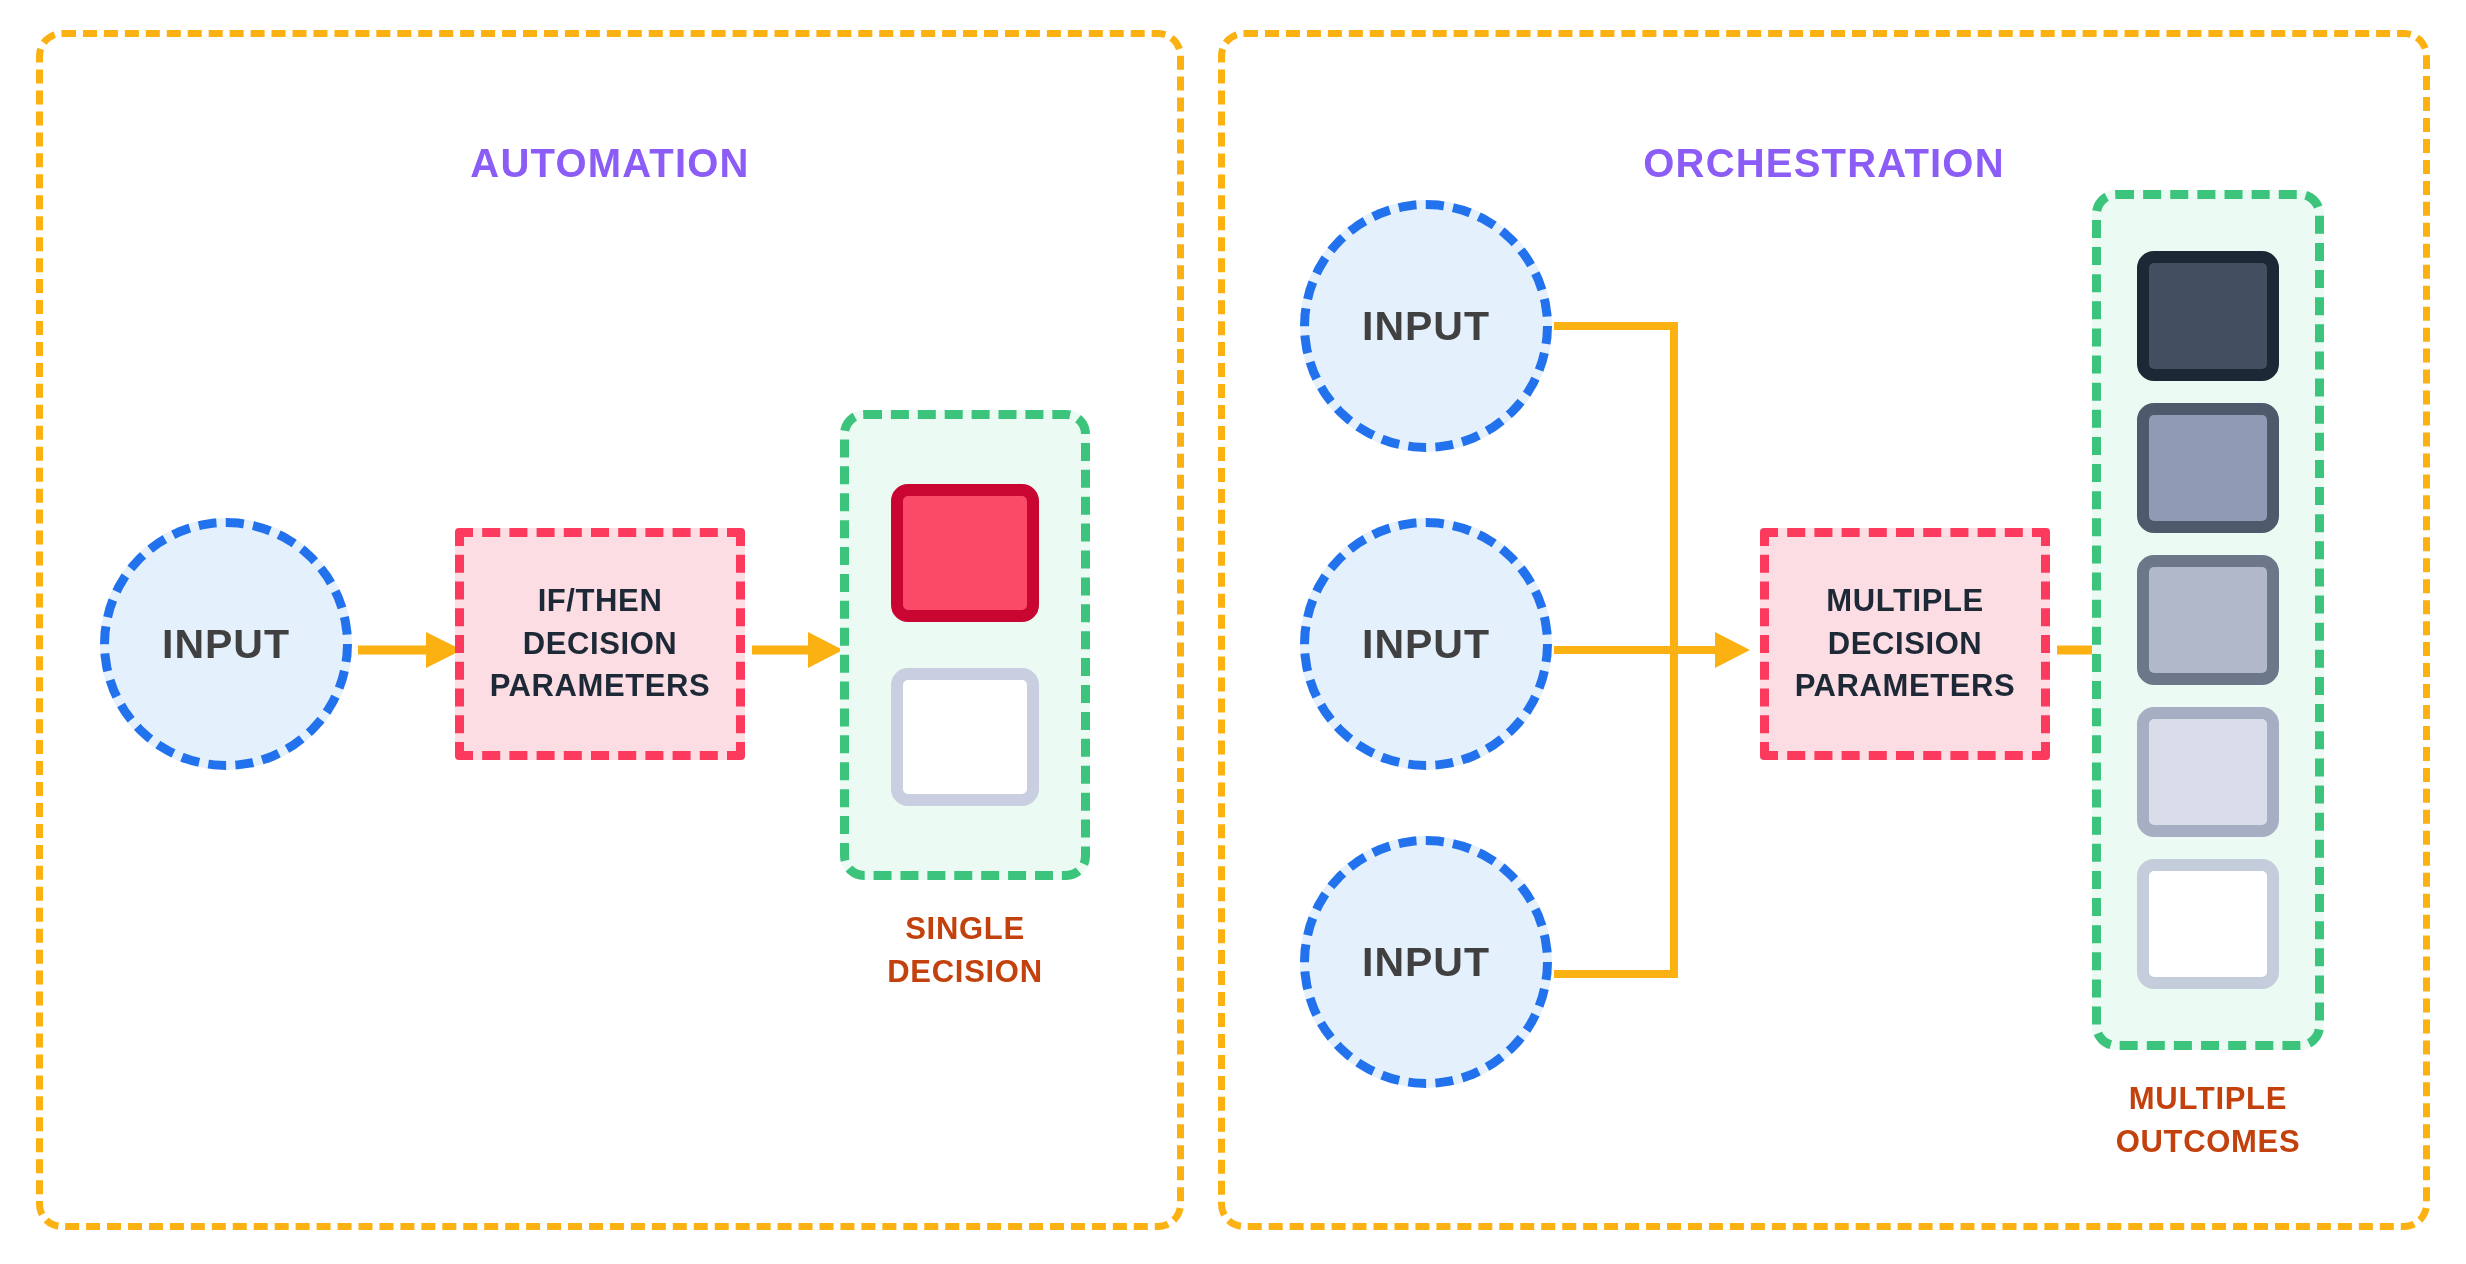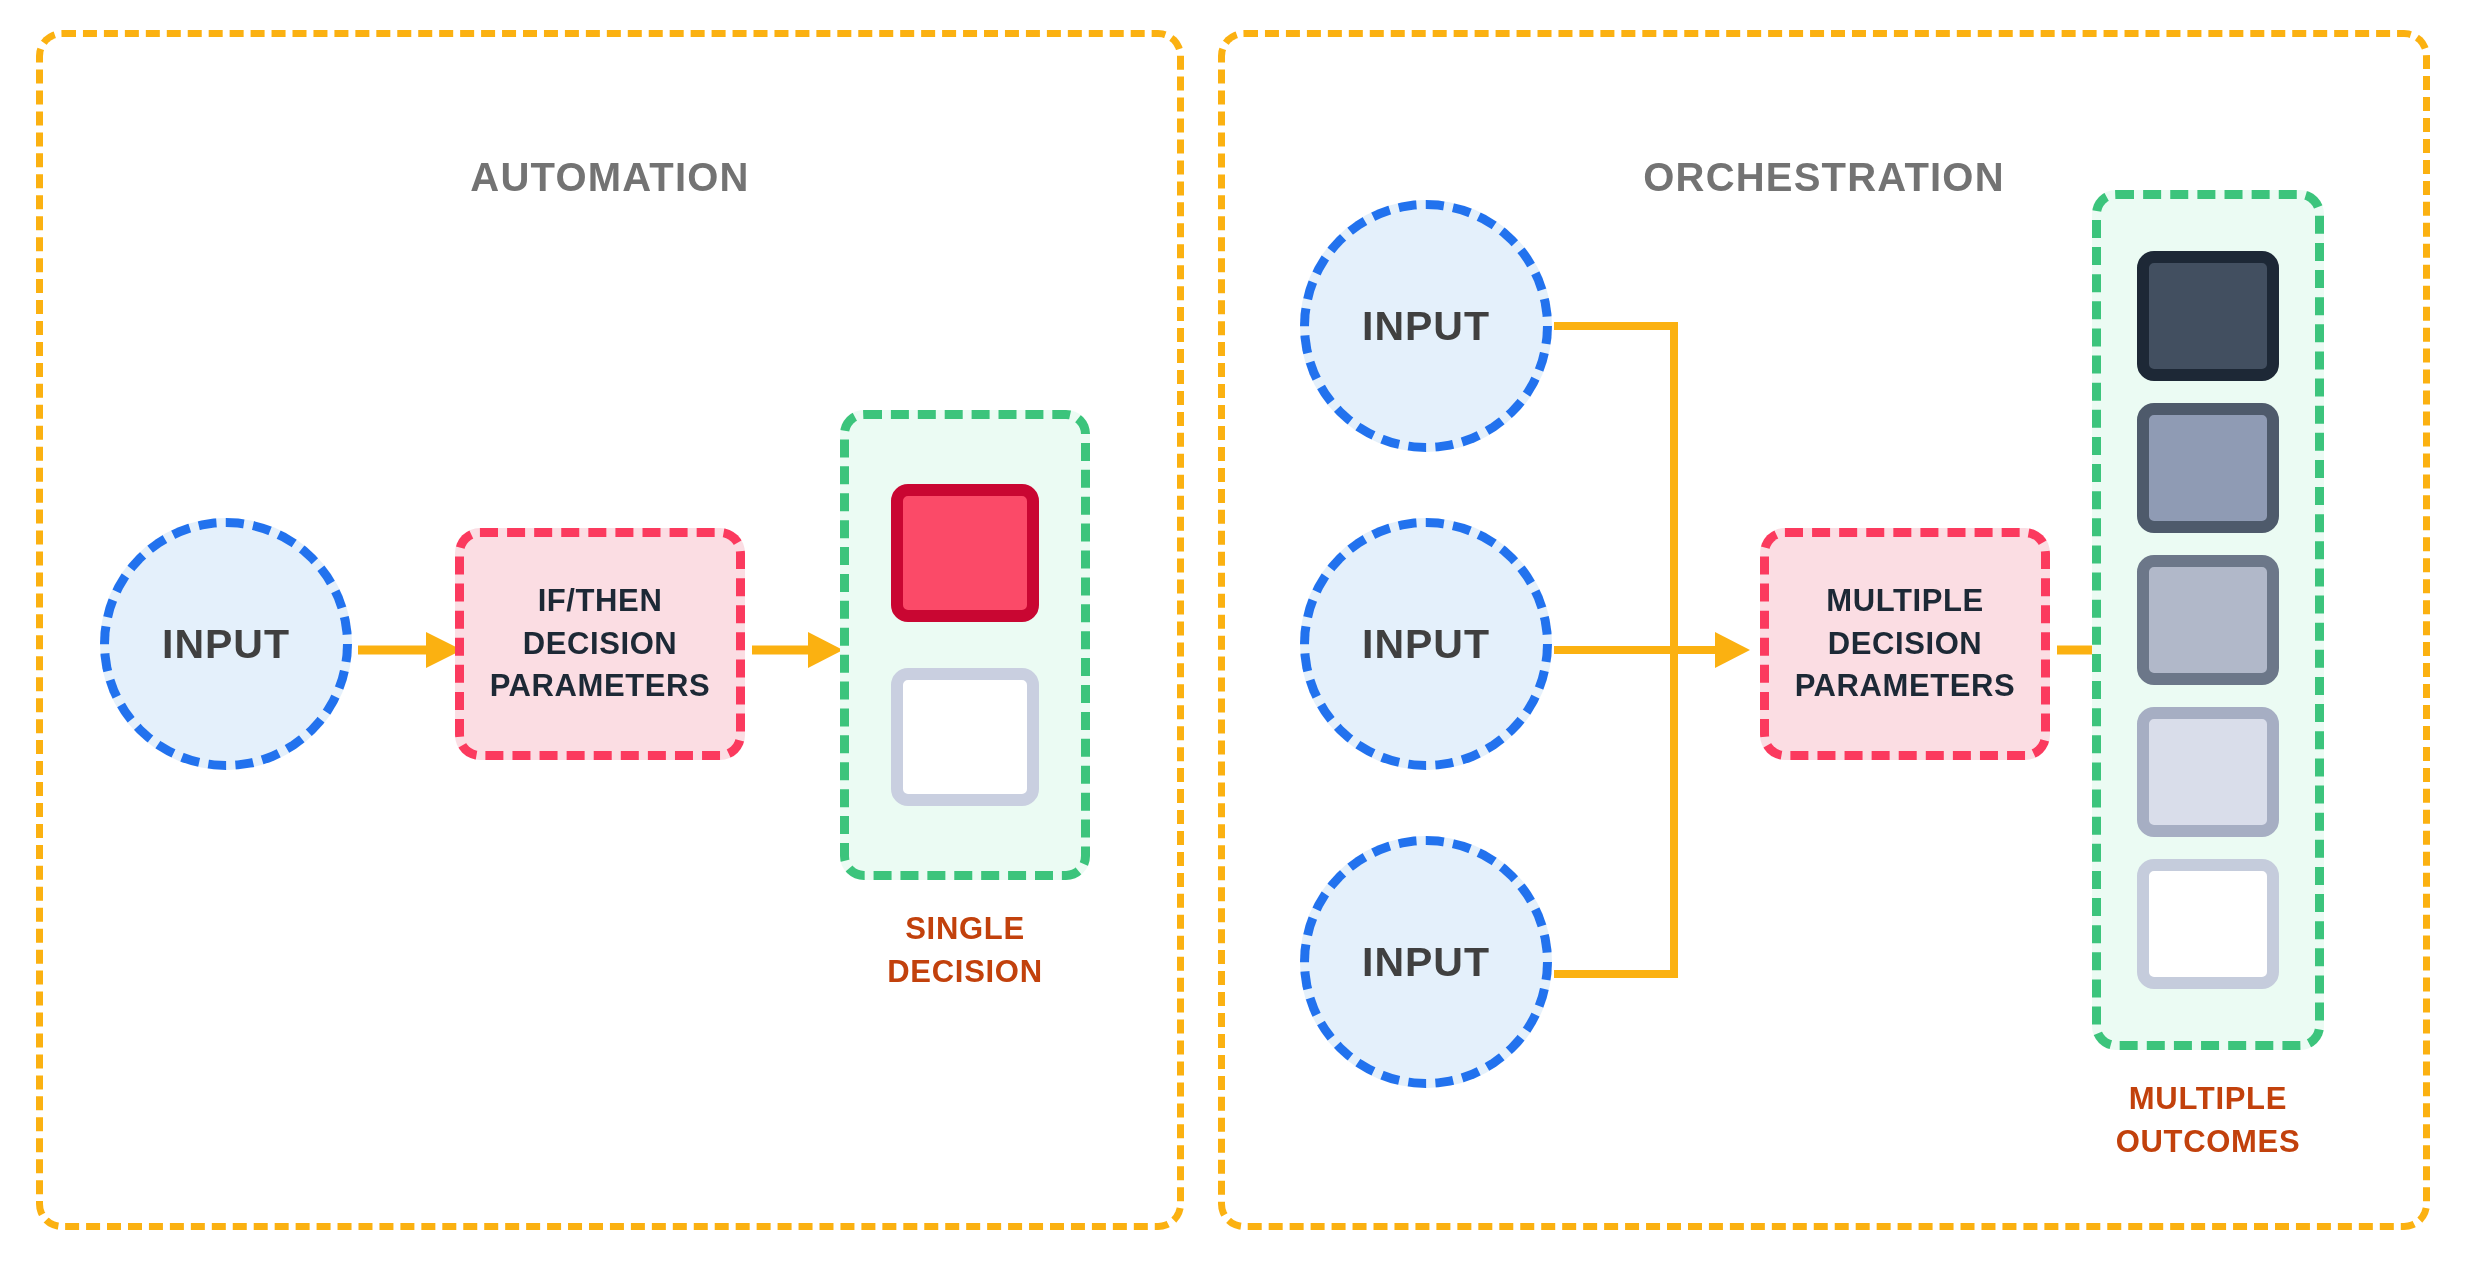--- a/index.html
+++ b/index.html
@@ -24,27 +24,27 @@
     position: absolute;
     border: 7px dashed #FBB111;
     border-radius: 26px;
     background: #ffffff;
   }
   .panel-left  { left: 36px;   top: 30px; width: 1148px; height: 1200px; }
   .panel-right { left: 1218px; top: 30px; width: 1212px; height: 1200px; }
 
   .panel-title {
     position: absolute;
-    top: 118px;
+    top: 104px;
     width: 100%;
     text-align: center;
     font-size: 40px;
     font-weight: 700;
     letter-spacing: 1.2px;
-    color: #737373;
+    color: #8b5cf6;
     white-space: nowrap;
   }
 
   
   .input-node {
     position: absolute;
     border-radius: 50%;
     background: #E4F0FB;
     border: 9px dashed #2272EE;
     display: flex;
@@ -56,21 +56,21 @@
     font-weight: 700;
     letter-spacing: 1px;
     color: #404040;
   }
 
   
   .decision-box {
     position: absolute;
     background: #FBDDE3;
     border: 9px dashed #FB3A5E;
-    border-radius: 25px;
+    border-radius: 4px;
     display: flex;
     flex-direction: column;
     align-items: center;
     justify-content: center;
     text-align: center;
   }
   .decision-line {
     font-size: 31px;
     font-weight: 700;
     letter-spacing: 0.6px;

